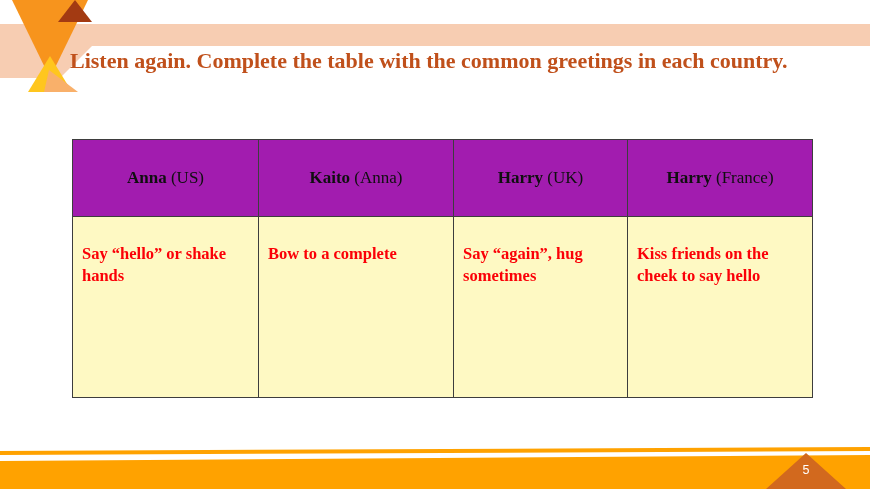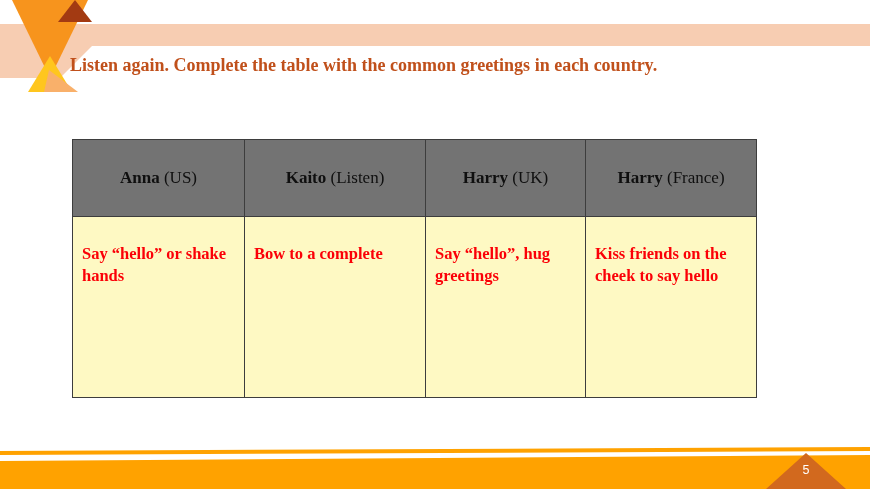--- a/index.html
+++ b/index.html
@@ -41,24 +41,23 @@
   .activity-title {
     font-family: "DejaVu Sans", sans-serif;
     font-size: 23.5px;
     font-weight: bold;
     color: #1F5FCB;
     letter-spacing: 0.4px;
     line-height: 1.1;
     white-space: nowrap;
   }
   .instruction {
-    margin-top: 7px;
     margin-left: 2px;
     font-family: "Liberation Serif", serif;
-    font-size: 18px;
+    font-size: 22px;
     font-weight: bold;
     color: #C0501B;
     line-height: 1.15;
     white-space: nowrap;
   }
 
   
   .greet-table {
     position: absolute;
     left: 72px;
@@ -66,27 +65,27 @@
     width: 664px;
     border-collapse: collapse;
     table-layout: fixed;
   }
   .greet-table td {
     border: 1.6px solid #3d3d3d;
     vertical-align: top;
     padding: 0;
   }
   .greet-table thead td {
-    background: #737373;
+    background: #a21caf;
     height: 76px;
     text-align: center;
     vertical-align: middle;
     font-size: 17px;
     color: #0f0f0f;
-    padding: 0 2px;
+    padding: 0 9px;
     white-space: nowrap;
   }
   .hdr-name {
     font-weight: bold;
   }
   .hdr-country {
     font-weight: normal;
   }
   .greet-table tbody td {
     background: #fef9c3;
@@ -153,42 +152,42 @@
 
   <table class="greet-table">
     <thead>
       <tr>
         <td class="col-1">
           <span class="hdr-name">Anna</span>
           <span class="hdr-country">(US)</span>
         </td>
         <td class="col-2">
           <span class="hdr-name">Kaito</span>
-          <span class="hdr-country">(Listen)</span>
+          <span class="hdr-country">(Anna)</span>
         </td>
         <td class="col-3">
           <span class="hdr-name">Harry</span>
           <span class="hdr-country">(UK)</span>
         </td>
         <td class="col-4">
           <span class="hdr-name">Harry</span>
           <span class="hdr-country">(France)</span>
         </td>
       </tr>
     </thead>
     <tbody>
       <tr>
         <td class="col-1">
           <span class="cell-text">Say “hello” or shake hands</span>
         </td>
         <td class="col-2">
           <span class="cell-text">Bow to a complete</span>
         </td>
         <td class="col-3">
-          <span class="cell-text">Say “hello”, hug greetings</span>
+          <span class="cell-text">Say “again”, hug sometimes</span>
         </td>
         <td class="col-4">
           <span class="cell-text">Kiss friends on the cheek to say hello</span>
         </td>
       </tr>
     </tbody>
   </table>
 
   <svg class="deco-bottom" viewBox="0 0 870 52" width="870" height="52" preserveAspectRatio="none">
 

